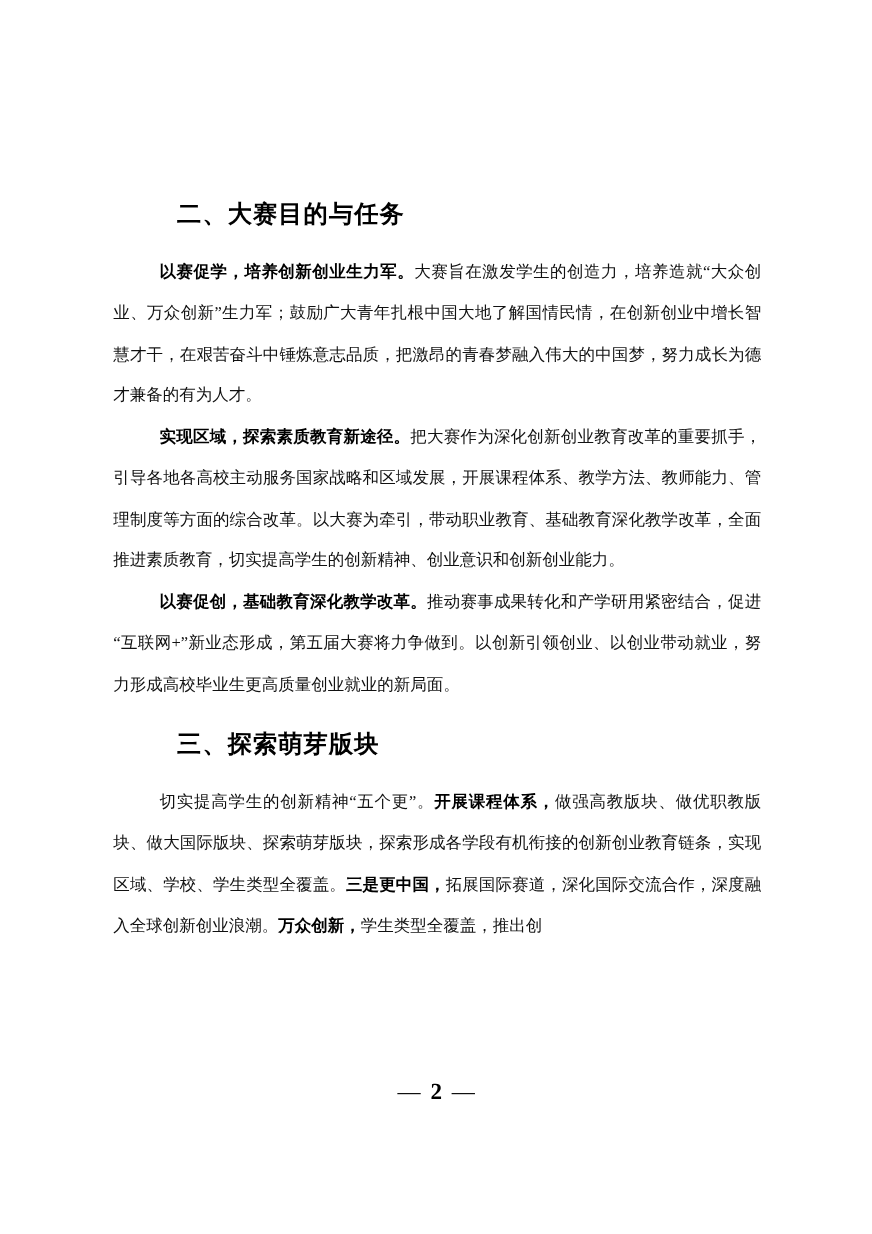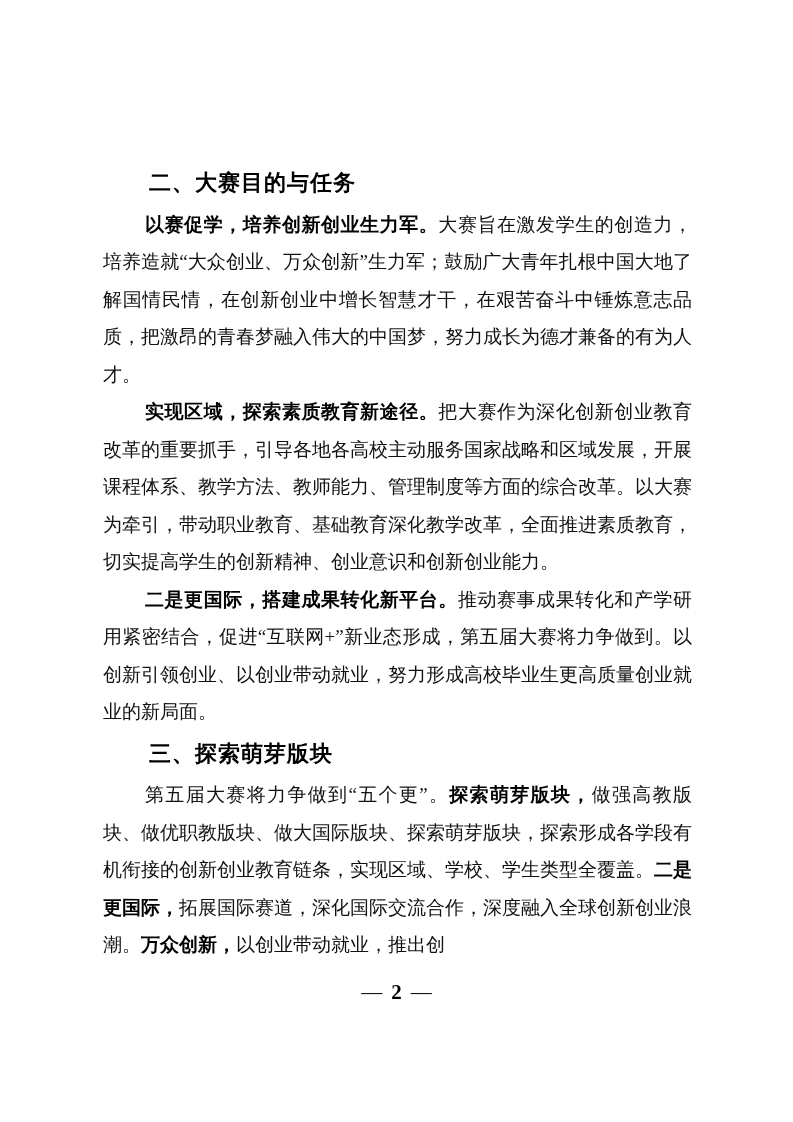--- a/index.html
+++ b/index.html
@@ -15,33 +15,33 @@
     color: #000000;
     overflow: hidden;
   }
   .content {
     position: absolute;
     left: 103px;
     top: 160px;
     width: 589px;
   }
   .section-heading {
-    margin: 4px;
+    margin: 16px;
     font-family: "Liberation Sans", "DejaVu Sans", sans-serif;
     font-weight: 700;
     font-size: 22px;
     line-height: 37.5px;
     text-indent: 42px;
     letter-spacing: 1px;
     color: #000000;
   }
   .para {
     margin: 0;
     font-family: "Liberation Serif", "DejaVu Serif", serif;
-    font-size: 19px;
+    font-size: 15px;
     line-height: 37.5px;
     text-align: justify;
     text-indent: 42px;
     color: #111111;
   }
   .para .b {
     font-weight: 700;
     color: #000000;
   }
   .page-footer {
@@ -64,22 +64,22 @@
 
 <div class="page">
   <div class="content">
 
     <h2 class="section-heading">二、大赛目的与任务</h2>
 
     <p class="para"><span class="b">以赛促学，培养创新创业生力军。</span><span>大赛旨在激发学生的创造力，培养造就“大众创业、万众创新”生力军；鼓励广大青年扎根中国大地了解国情民情，在创新创业中增长智慧才干，在艰苦奋斗中锤炼意志品质，把激昂的青春梦融入伟大的中国梦，努力成长为德才兼备的有为人才。</span></p>
 
     <p class="para"><span class="b">实现区域，探索素质教育新途径。</span><span>把大赛作为深化创新创业教育改革的重要抓手，引导各地各高校主动服务国家战略和区域发展，开展课程体系、教学方法、教师能力、管理制度等方面的综合改革。以大赛为牵引，带动职业教育、基础教育深化教学改革，全面推进素质教育，切实提高学生的创新精神、创业意识和创新创业能力。</span></p>
 
-    <p class="para"><span class="b">二是更国际，搭建成果转化新平台。</span><span>推动赛事成果转化和产学研用紧密结合，促进“互联网+”新业态形成，第五届大赛将力争做到。以创新引领创业、以创业带动就业，努力形成高校毕业生更高质量创业就业的新局面。</span></p>
+    <p class="para"><span class="b">以赛促创，基础教育深化教学改革。</span><span>推动赛事成果转化和产学研用紧密结合，促进“互联网+”新业态形成，第五届大赛将力争做到。以创新引领创业、以创业带动就业，努力形成高校毕业生更高质量创业就业的新局面。</span></p>
 
     <h2 class="section-heading">三、探索萌芽版块</h2>
 
-    <p class="para"><span>第五届大赛将力争做到“五个更”。</span><span class="b">探索萌芽版块，</span><span>做强高教版块、做优职教版块、做大国际版块、探索萌芽版块，探索形成各学段有机衔接的创新创业教育链条，实现区域、学校、学生类型全覆盖。</span><span class="b">二是更国际，</span><span>拓展国际赛道，深化国际交流合作，深度融入全球创新创业浪潮。</span><span class="b">万众创新，</span><span>以创业带动就业，推出创</span></p>
+    <p class="para"><span>切实提高学生的创新精神“五个更”。</span><span class="b">开展课程体系，</span><span>做强高教版块、做优职教版块、做大国际版块、探索萌芽版块，探索形成各学段有机衔接的创新创业教育链条，实现区域、学校、学生类型全覆盖。</span><span class="b">三是更中国，</span><span>拓展国际赛道，深化国际交流合作，深度融入全球创新创业浪潮。</span><span class="b">万众创新，</span><span>学生类型全覆盖，推出创</span></p>
 
   </div>
 
   <div class="page-footer"><span>—</span><span class="num">2</span><span>—</span></div>
 </div>
 
 </body></html>

